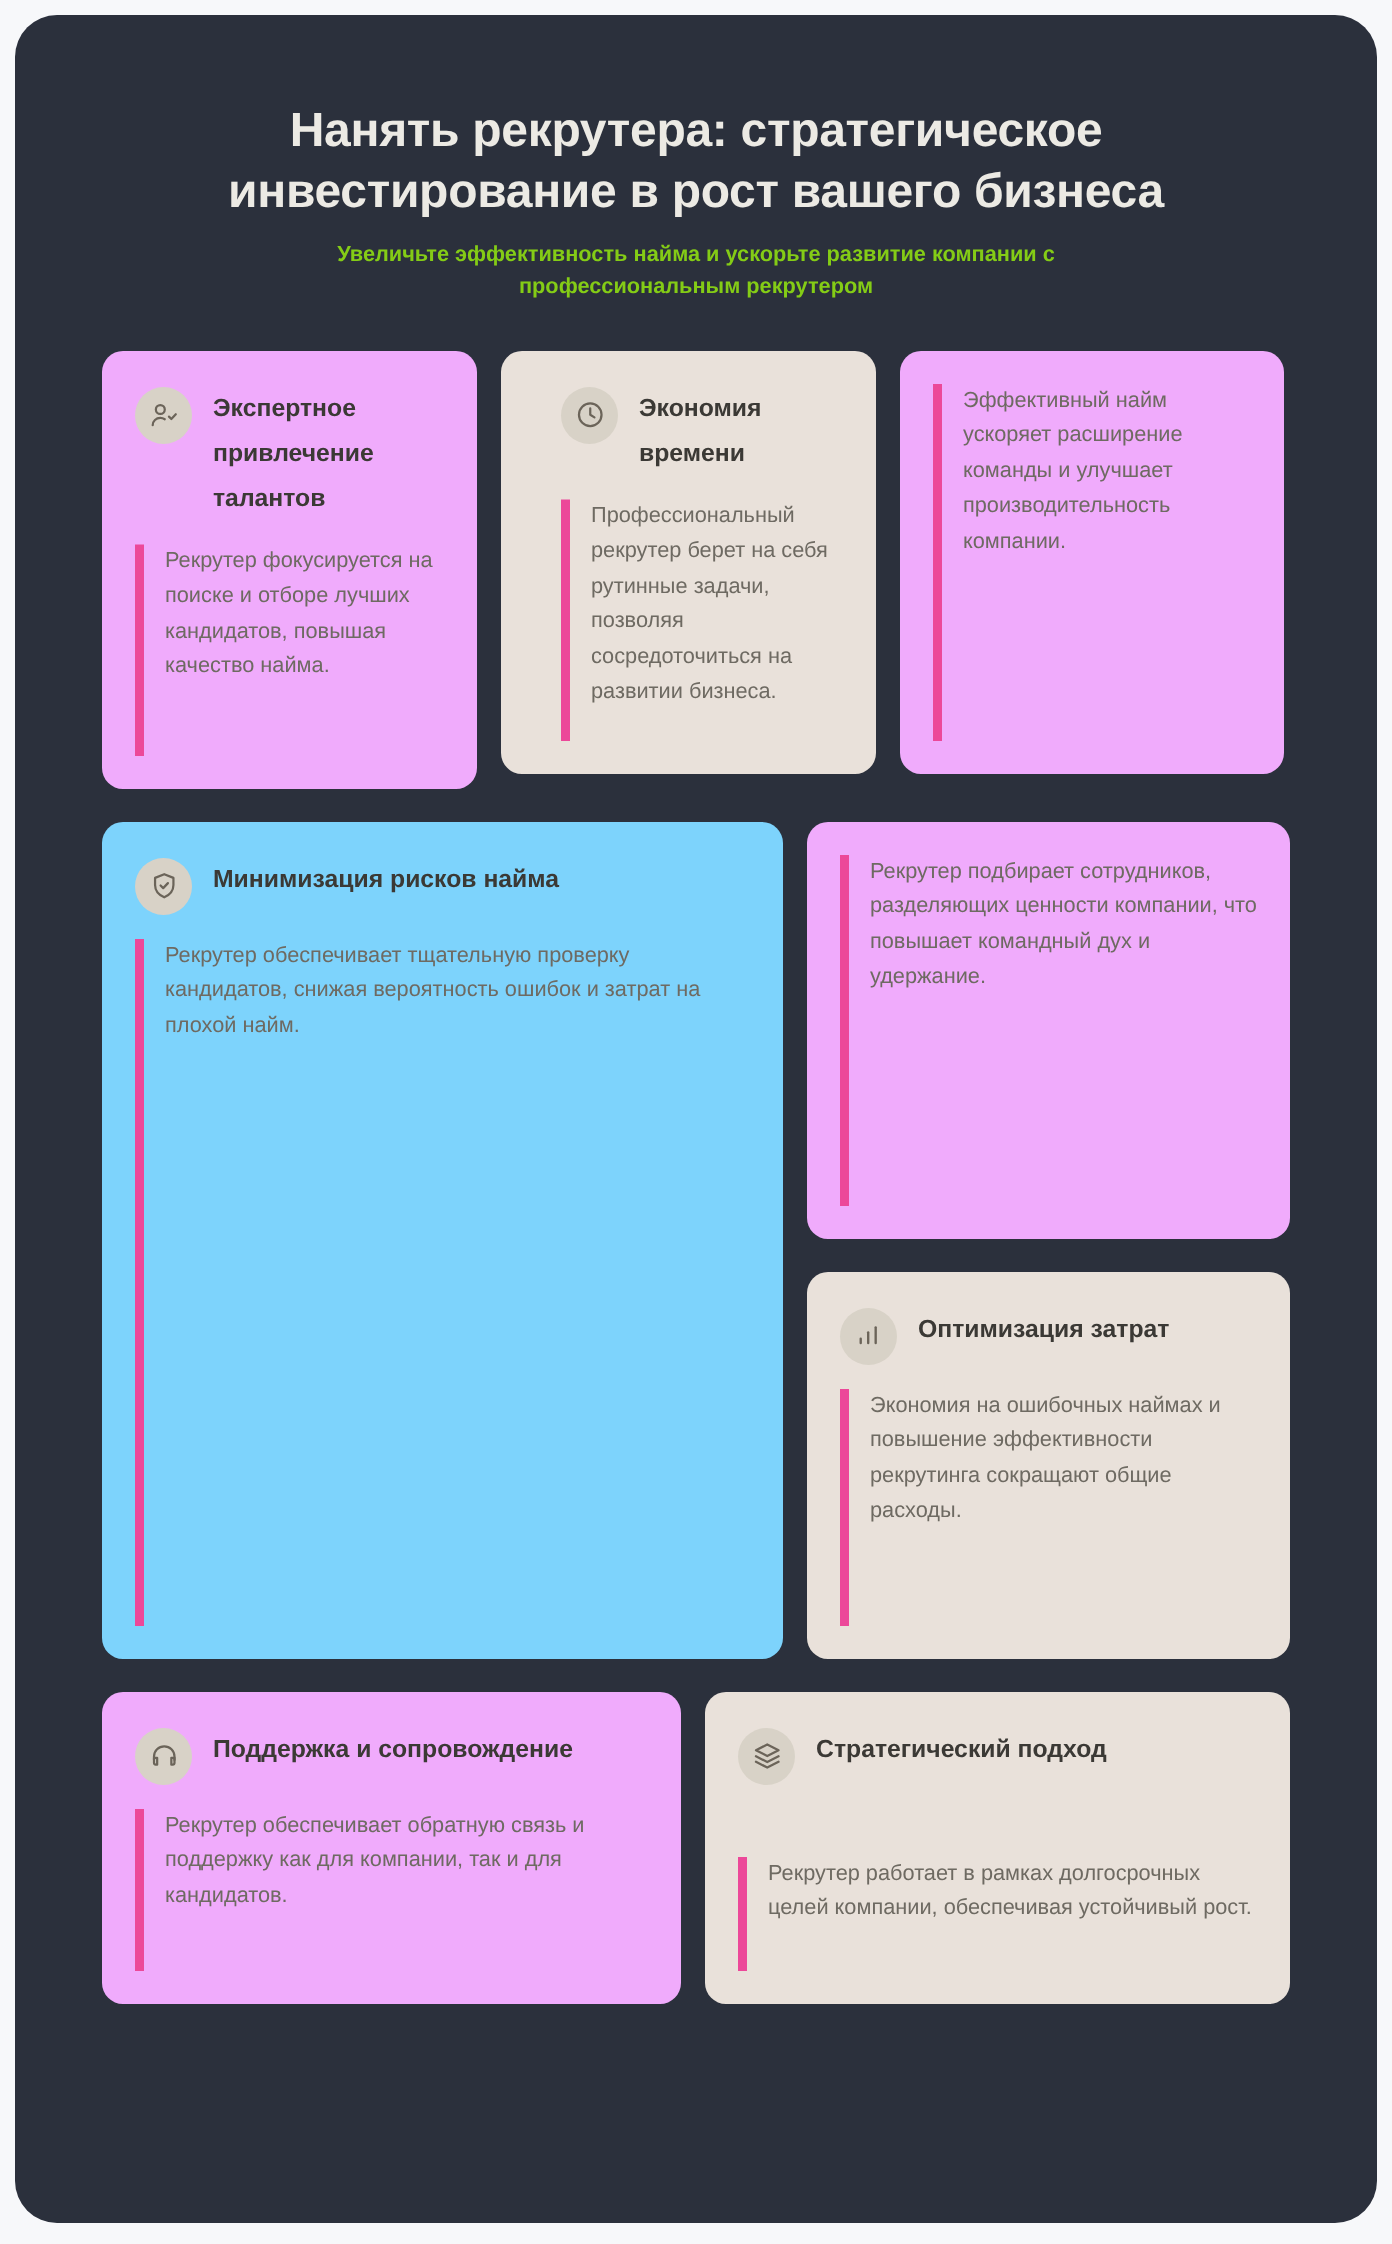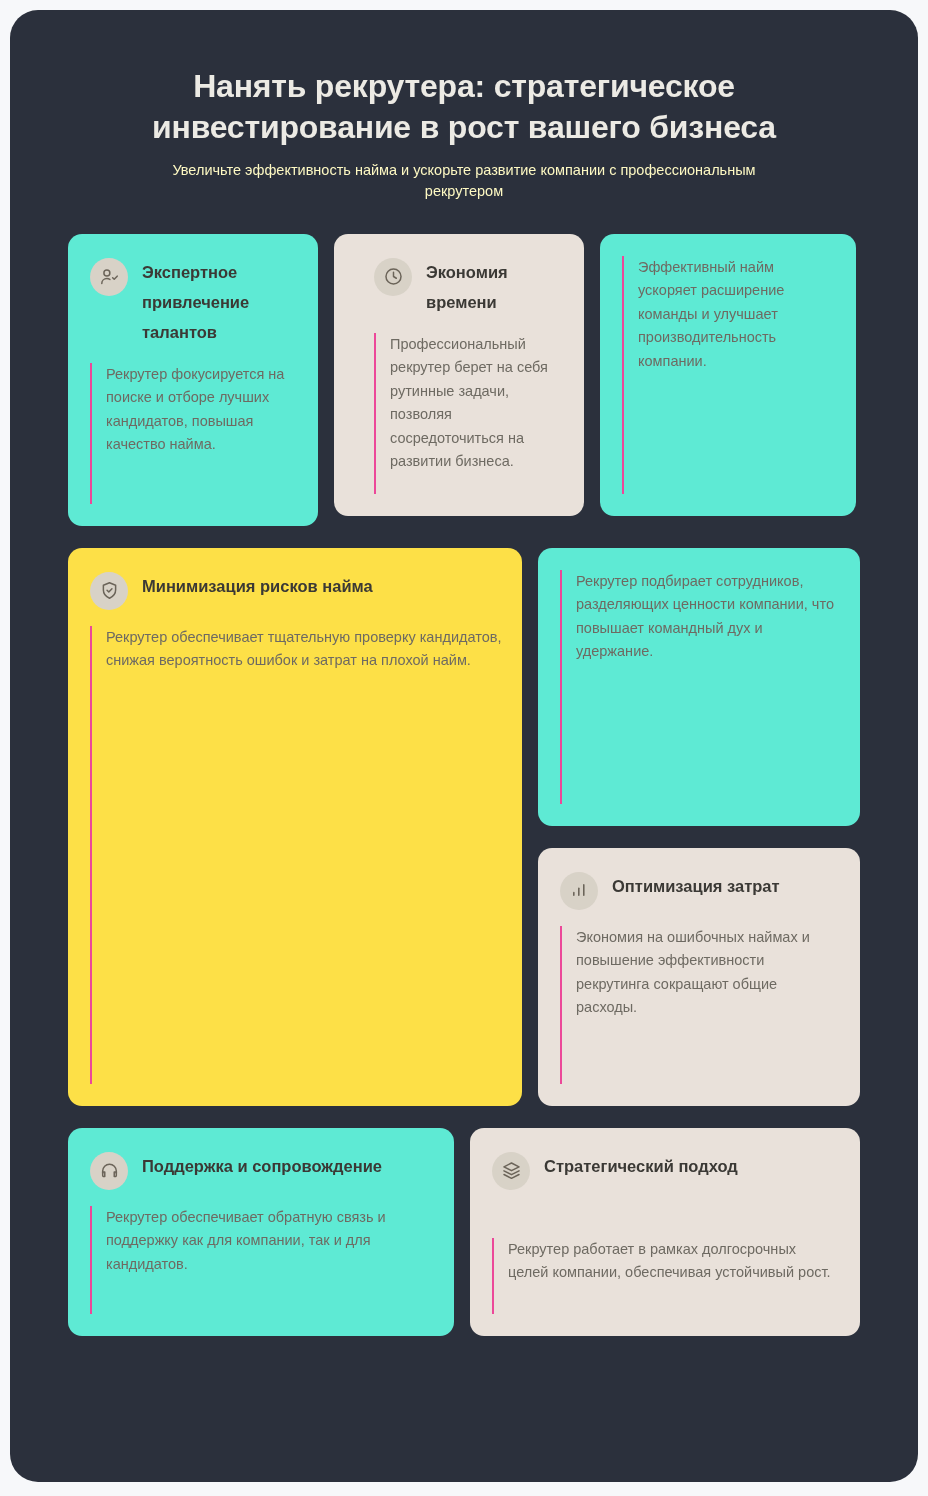--- a/index.html
+++ b/index.html
@@ -41,41 +41,41 @@
     color: #eceae4;
     letter-spacing: -0.2px;
     max-width: 680px;
     margin: 0 auto;
   }
 
   .subhead {
     margin: 12px auto 0 auto;
     font-size: 14.5px;
     line-height: 1.45;
-    font-weight: 400;
-    color: #fef9c3;
+    font-weight: 700;
+    color: #84cc16;
     max-width: 600px;
   }
 
   
   .rows { margin-top: 32px; }
 
   .row { display: flex; gap: 16px; align-items: flex-start; }
   .row + .row { margin-top: 22px; }
 
   
   .card {
     border-radius: 14px;
     padding: 22px 20px 22px 22px;
-    background: #5eead4;
+    background: #f0abfc;
     display: flex;
     flex-direction: column;
   }
   .card.warm  { background: #e9e1da; }
-  .card.warm2 { background: #fde047; }
+  .card.warm2 { background: #7dd3fc; }
 
   .card-head {
     display: flex;
     align-items: flex-start;
     gap: 14px;
     margin-bottom: 16px;
   }
 
   .icon-badge {
     flex: 0 0 auto;
@@ -92,21 +92,21 @@
 
   .card-title {
     font-size: 16.5px;
     line-height: 1.82;
     font-weight: 700;
     color: #3b3935;
     padding-top: 1px;
   }
 
   .card-desc {
-    border-left: 2px solid #ec4899;
+    border-left: 6px solid #ec4899;
     padding-left: 14px;
     font-size: 14.5px;
     line-height: 1.62;
     color: #6e6a62;
     flex: 1 1 auto;
   }
 
   
   .c-talent   { width: 250px; min-height: 292px; }
   .c-time     { width: 250px; min-height: 282px; padding-left: 40px; }

